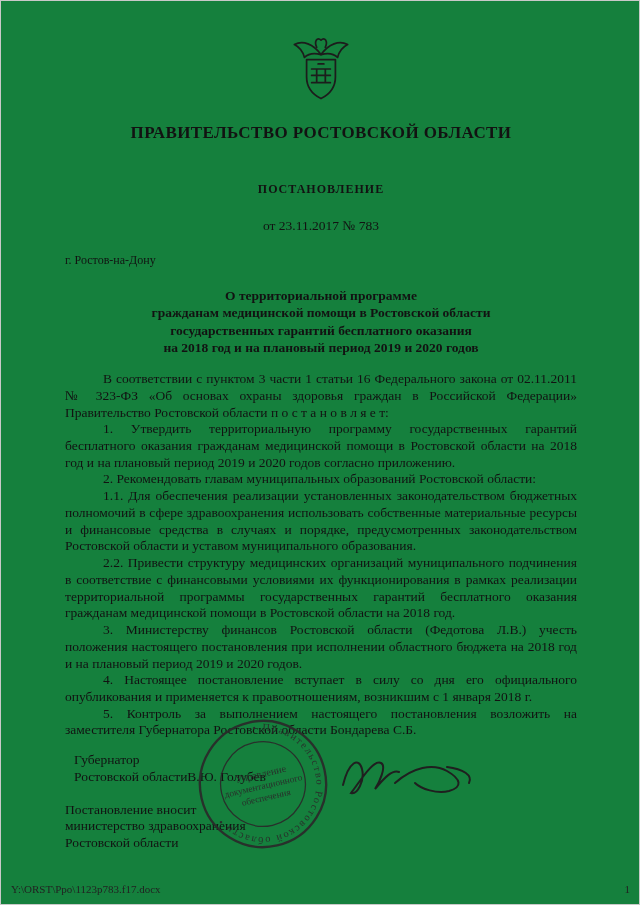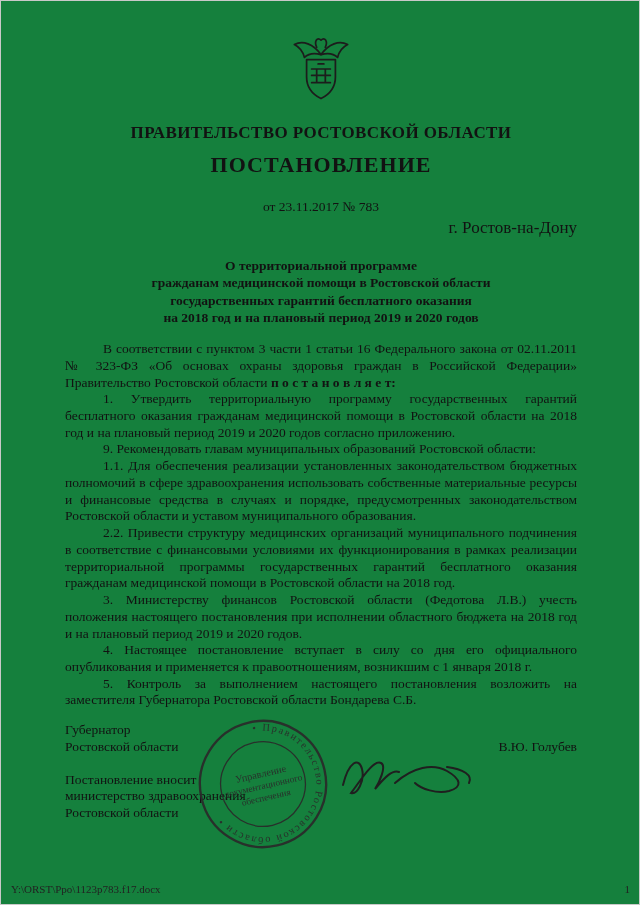--- a/index.html
+++ b/index.html
@@ -14,42 +14,42 @@
     overflow:hidden;
   }
   .content { padding:34px 62px 0 64px; }
 
   .emblem-wrap { text-align:center; }
   .org-title {
     text-align:center; font-weight:bold; font-size:17px;
     letter-spacing:0.4px; margin-top:16px;
   }
   .doc-type {
-    text-align:center; font-weight:bold; font-size:22px;
-    letter-spacing:1px; margin-top:9px;
+    text-align:center; font-weight:bold; font-size:12px;
+    letter-spacing:1px; margin-top:39px;
   }
   .date-line { text-align:center; font-size:13.5px; margin-top:21px; }
-  .city-line { text-align:right; font-size:17px; margin-top:3px; }
+  .city-line { text-align:left; font-size:12px; margin-top:19px; }
 
   .subject {
     text-align:center; font-weight:bold; font-size:13.5px;
     line-height:1.28; margin-top:19px;
   }
 
   .bodytext { margin-top:15px; }
   .bodytext p {
     font-size:13.5px; line-height:1.24;
     text-align:justify; text-indent:38px;
   }
-  .decree-word { font-weight:bold; }
+  .decree-word { font-weight:normal; }
 
   .signature-row {
     margin-top:13px;
-    display:flex; justify-content:space-between; align-items:flex-end;
-    font-size:13.5px; line-height:1.25;
+    display:flex; justify-content:flex-start; align-items:flex-end;
+    font-size:13.5px; line-height:1.25;margin-left:9px;
   }
   .submitted-by { margin-top:16px; font-size:13.5px; line-height:1.22; }
 
   .stamp {
     position:absolute; left:193px; top:714px;
     width:138px; height:138px;
     transform:rotate(-13deg);
     opacity:0.92;
     pointer-events:none;
   }
@@ -92,21 +92,21 @@
     <div class="subject">
       <div>О территориальной программе</div>
       <div>гражданам медицинской помощи в Ростовской области</div>
       <div>государственных гарантий бесплатного оказания</div>
       <div>на 2018 год и на плановый период 2019 и 2020 годов</div>
     </div>
 
     <div class="bodytext">
       <p><span>В соответствии с пунктом 3 части 1 статьи 16 Федерального закона от 02.11.2011 № 323-ФЗ «Об основах охраны здоровья граждан в Российской Федерации» Правительство Ростовской области </span><span class="decree-word">п о с т а н о в л я е т:</span></p>
       <p>1. Утвердить территориальную программу государственных гарантий бесплатного оказания гражданам медицинской помощи в Ростовской области на 2018 год и на плановый период 2019 и 2020 годов согласно приложению.</p>
-      <p>9. Рекомендовать главам муниципальных образований Ростовской области:</p>
+      <p>2. Рекомендовать главам муниципальных образований Ростовской области:</p>
       <p>1.1. Для обеспечения реализации установленных законодательством бюджетных полномочий в сфере здравоохранения использовать собственные материальные ресурсы и финансовые средства в случаях и порядке, предусмотренных законодательством Ростовской области и уставом муниципального образования.</p>
       <p>2.2. Привести структуру медицинских организаций муниципального подчинения в соответствие с финансовыми условиями их функционирования в рамках реализации территориальной программы государственных гарантий бесплатного оказания гражданам медицинской помощи в Ростовской области на 2018 год.</p>
       <p>3. Министерству финансов Ростовской области (Федотова Л.В.) учесть положения настоящего постановления при исполнении областного бюджета на 2018 год и на плановый период 2019 и 2020 годов.</p>
       <p>4. Настоящее постановление вступает в силу со дня его официального опубликования и применяется к правоотношениям, возникшим с 1 января 2018 г.</p>
       <p>5. Контроль за выполнением настоящего постановления возложить на заместителя Губернатора Ростовской области Бондарева С.Б.</p>
     </div>
 
     <div class="signature-row">
       <div>
         <div>Губернатор</div>

